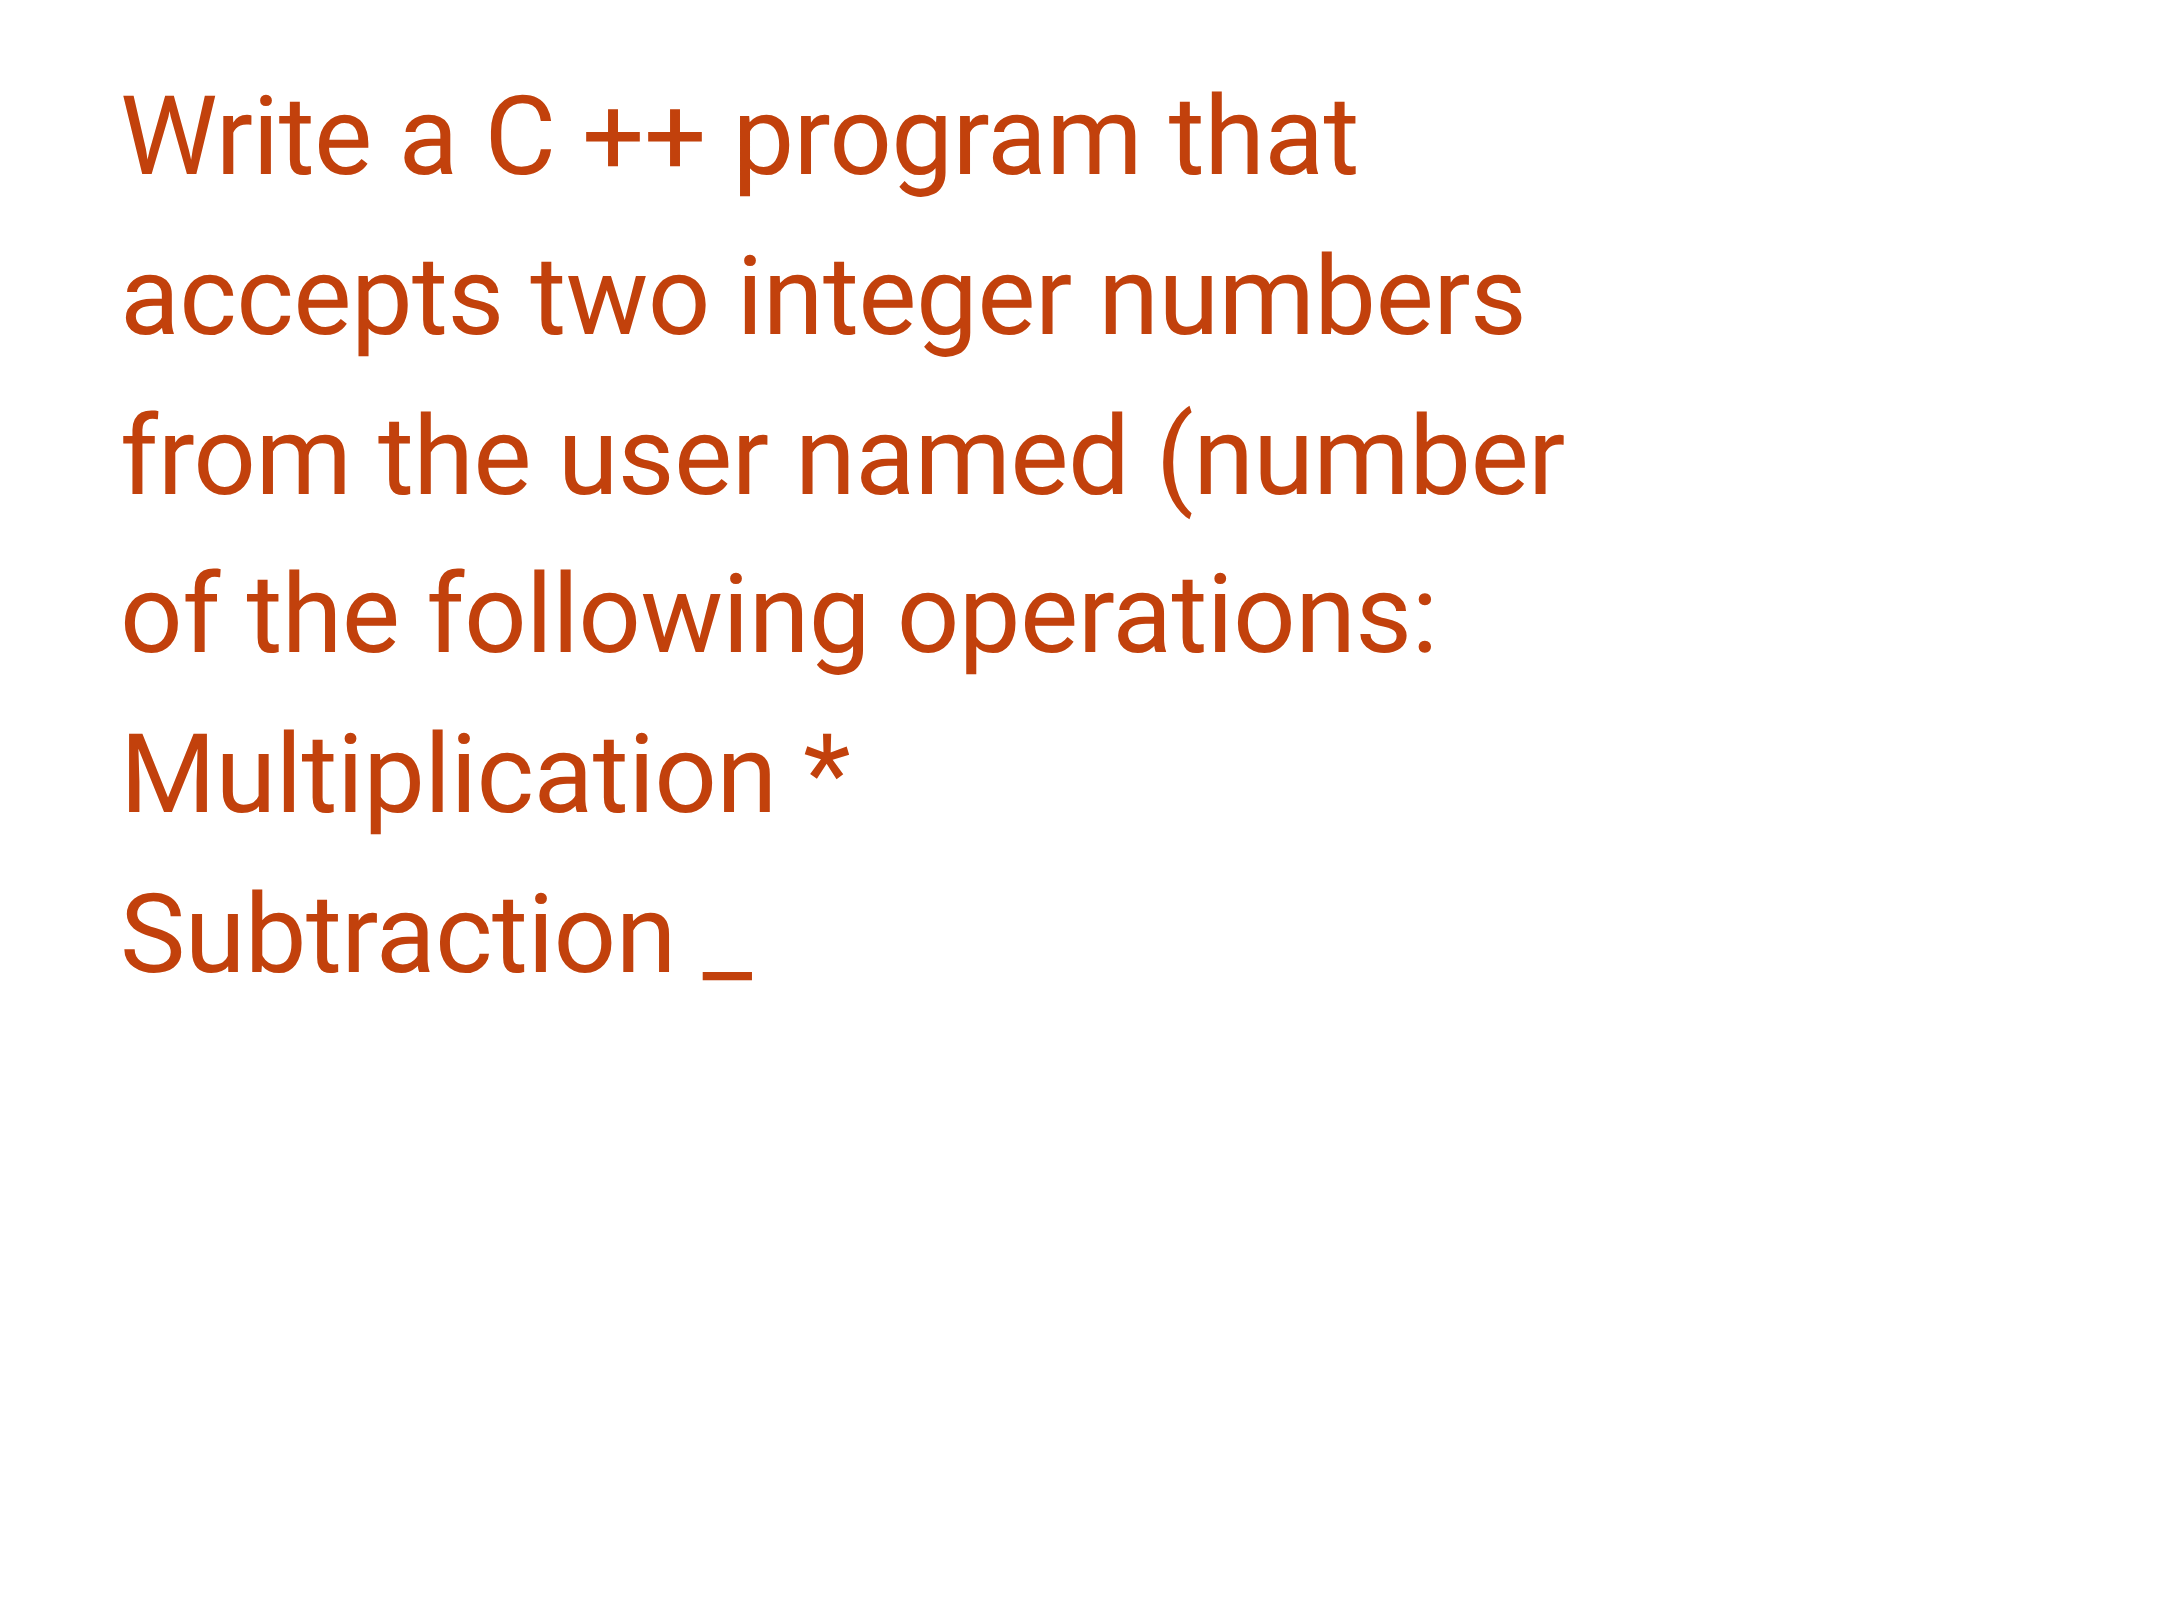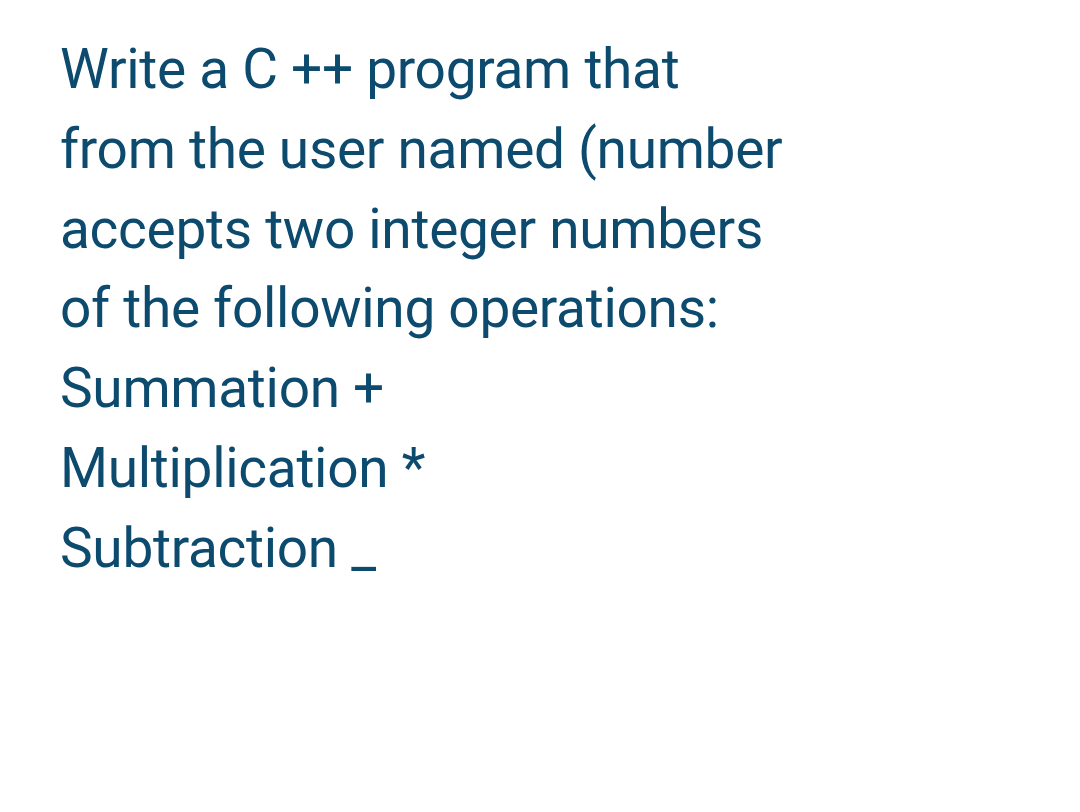--- a/index.html
+++ b/index.html
@@ -12,29 +12,28 @@
       height: 812px;
       background: #ffffff;
       font-family: -apple-system, BlinkMacSystemFont, "Segoe UI", Roboto, Helvetica, Arial, sans-serif;
     }
     .document {
       padding: 30px 50px 30px 60px;
     }
     .text-line {
       font-size: 55px;
       line-height: 1.45;
-      color: #0c4a6e;
+      color: #c2410c;
       font-weight: 400;
       letter-spacing: -0.3px;
     }
   </style>
 </head>
 <body>
 
 <div class="document">
   <div class="text-line">Write a C ++ program that</div>
+  <div class="text-line">accepts two integer numbers</div>
   <div class="text-line">from the user named (number</div>
-  <div class="text-line">accepts two integer numbers</div>
   <div class="text-line">of the following operations:</div>
-  <div class="text-line">Summation +</div>
   <div class="text-line">Multiplication *</div>
   <div class="text-line">Subtraction _</div>
 </div>
 
 </body></html>

